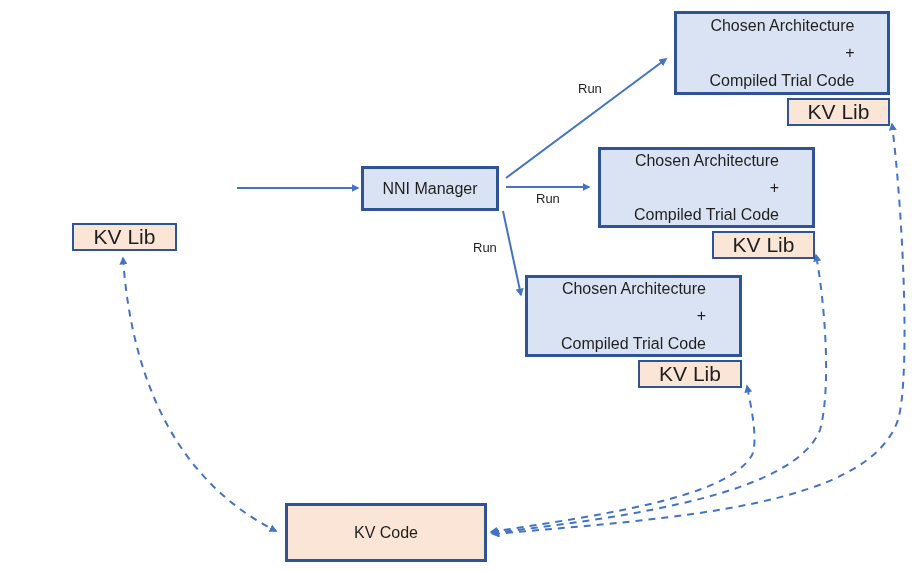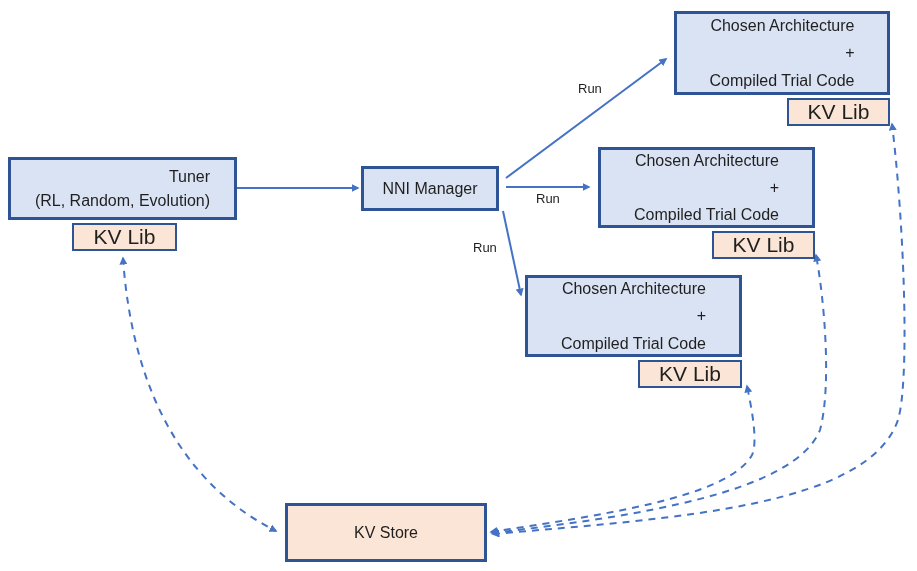--- a/index.html
+++ b/index.html
@@ -78,22 +78,20 @@
     <path class="edge" d="M 506 178 L 666 59" marker-end="url(#ah-end)"></path>
     <path class="edge" d="M 506 187 L 589 187" marker-end="url(#ah-end)"></path>
     <path class="edge" d="M 503 211 L 521 295" marker-end="url(#ah-end)"></path>
 
     <path class="edge dashed" d="M 123 258 C 130 360 165 475 276 531" marker-start="url(#ah-start)" marker-end="url(#ah-end)"></path>
     <path class="edge dashed" d="M 491 532 C 600 515 728 498 752 455 C 758 442 752 410 747 386" marker-start="url(#ah-start)" marker-end="url(#ah-end)"></path>
     <path class="edge dashed" d="M 492 533 C 640 516 795 492 820 430 C 832 385 824 297 816 255" marker-start="url(#ah-start)" marker-end="url(#ah-end)"></path>
     <path class="edge dashed" d="M 493 534 C 680 518 868 506 898 420 C 910 380 904 222 892 124" marker-start="url(#ah-start)" marker-end="url(#ah-end)"></path>
   </svg>
 
-  <div class="node blue tuner" style="left:8px; top:157px; width:229px; height:63px;">Tuner
-(RL, Random, Evolution)</div>
 
   <div class="node peach kvlib" style="left:72px; top:223px; width:105px; height:28px;">KV Lib</div>
 
   <div class="node blue" style="left:361px; top:166px; width:138px; height:45px;">NNI Manager</div>
 
   <div class="node blue trial" style="left:674px; top:11px; width:216px; height:84px;">Chosen Architecture
 +
 Compiled Trial Code</div>
 
   <div class="node peach kvlib" style="left:787px; top:98px; width:103px; height:28px;">KV Lib</div>
@@ -103,21 +101,21 @@
 Compiled Trial Code</div>
 
   <div class="node peach kvlib" style="left:712px; top:231px; width:103px; height:28px;">KV Lib</div>
 
   <div class="node blue trial" style="left:525px; top:275px; width:217px; height:82px;">Chosen Architecture
 +
 Compiled Trial Code</div>
 
   <div class="node peach kvlib" style="left:638px; top:360px; width:104px; height:28px;">KV Lib</div>
 
-  <div class="node peach" style="left:285px; top:503px; width:202px; height:59px;">KV Store</div>
+  <div class="node peach" style="left:285px; top:503px; width:202px; height:59px;">KV Code</div>
 
 
   <div class="edge-label" style="left:578px; top:80px;">Run</div>
 
   <div class="edge-label" style="left:536px; top:190px;">Run</div>
 
   <div class="edge-label" style="left:473px; top:239px;">Run</div>
 
 </div>
 

